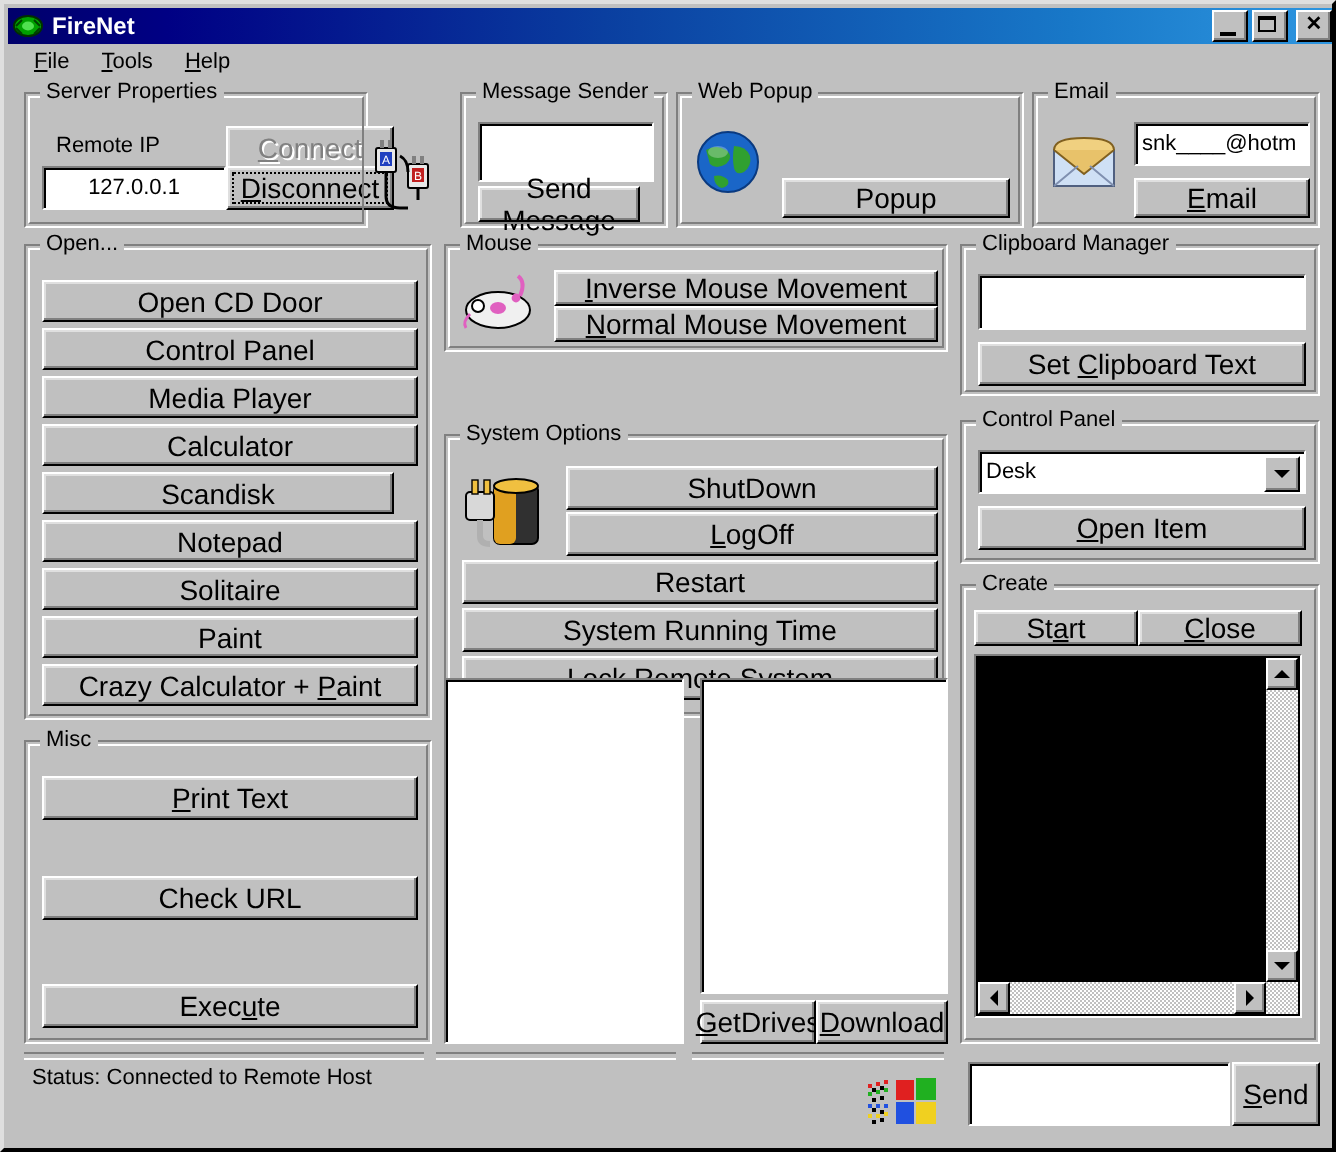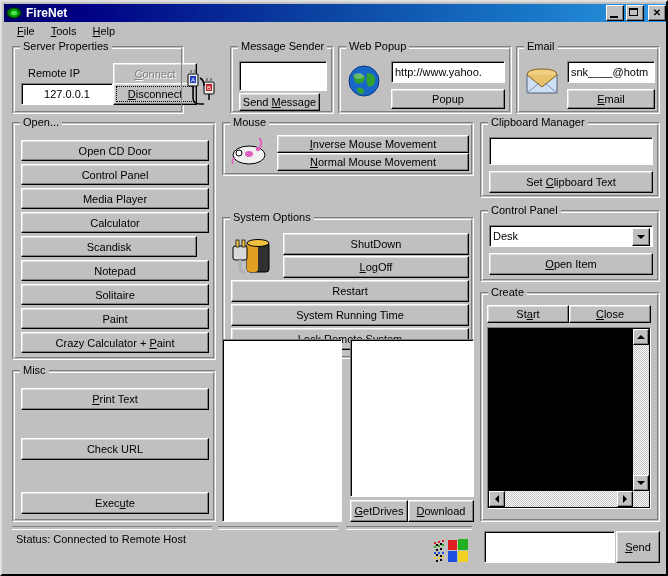--- a/index.html
+++ b/index.html
@@ -100,21 +100,21 @@
   
   .btn {
     background: #c0c0c0;
     border-top: 1px solid #ffffff;
     border-left: 1px solid #ffffff;
     border-right: 1px solid #000000;
     border-bottom: 1px solid #000000;
     box-shadow: inset -1px -1px 0 #808080, inset 1px 1px 0 #dfdfdf;
     box-sizing: border-box;
     font-family: "Liberation Sans", sans-serif;
-    font-size: 11px; color: #000;
+    font-size: 14px; color: #000;
     text-align: center;
     display: flex; align-items: center; justify-content: center;
     position: absolute;
     padding: 0;
   }
   .btn.disabled { color: #808080; text-shadow: 1px 1px 0 #ffffff; }
   .btn.focus::before {
     content:""; position:absolute; left:2px; top:2px; right:2px; bottom:2px;
     border:1px dotted #000; pointer-events:none;
   }
@@ -295,21 +295,20 @@
     <div class="glabel">Web Popup</div>
     <div class="icon-box" style="left:6px; top:14px; width:40px; height:40px;">
       <svg width="40" height="40" viewBox="0 0 40 40">
         <circle cx="19" cy="20" r="15" fill="#1a66c8" stroke="#0a3a80" stroke-width="1"></circle>
         <path d="M8 14 Q13 11 18 14 Q22 17 18 21 Q13 24 10 21 Z" fill="#30a030"></path>
         <path d="M22 12 Q28 12 30 17 Q31 22 27 25 Q23 27 22 23 Q21 18 22 12 Z" fill="#30a030"></path>
         <path d="M12 27 Q16 26 19 29 Q20 32 16 33 Q12 32 12 27 Z" fill="#30a030"></path>
         <ellipse cx="14" cy="15" rx="5" ry="3" fill="#ffffff" opacity="0.28"></ellipse>
       </svg>
     </div>
-    <div class="field" style="left:52px; top:14px; width:114px; height:22px;">http://www.yahoo.</div>
     <div class="btn" style="left:52px; top:42px; width:114px; height:20px;">
       <span>Popup</span>
     </div>
   </div>
 
   <div class="group" style="left:514px; top:44px; width:144px; height:68px;">
     <div class="glabel">Email</div>
     <div class="icon-box" style="left:6px; top:16px; width:40px; height:36px;">
       <svg width="40" height="36" viewBox="0 0 40 36">
         <path d="M4 12 L34 12 L34 30 L4 30 Z" fill="#cfe0f5" stroke="#506080" stroke-width="1"></path>

